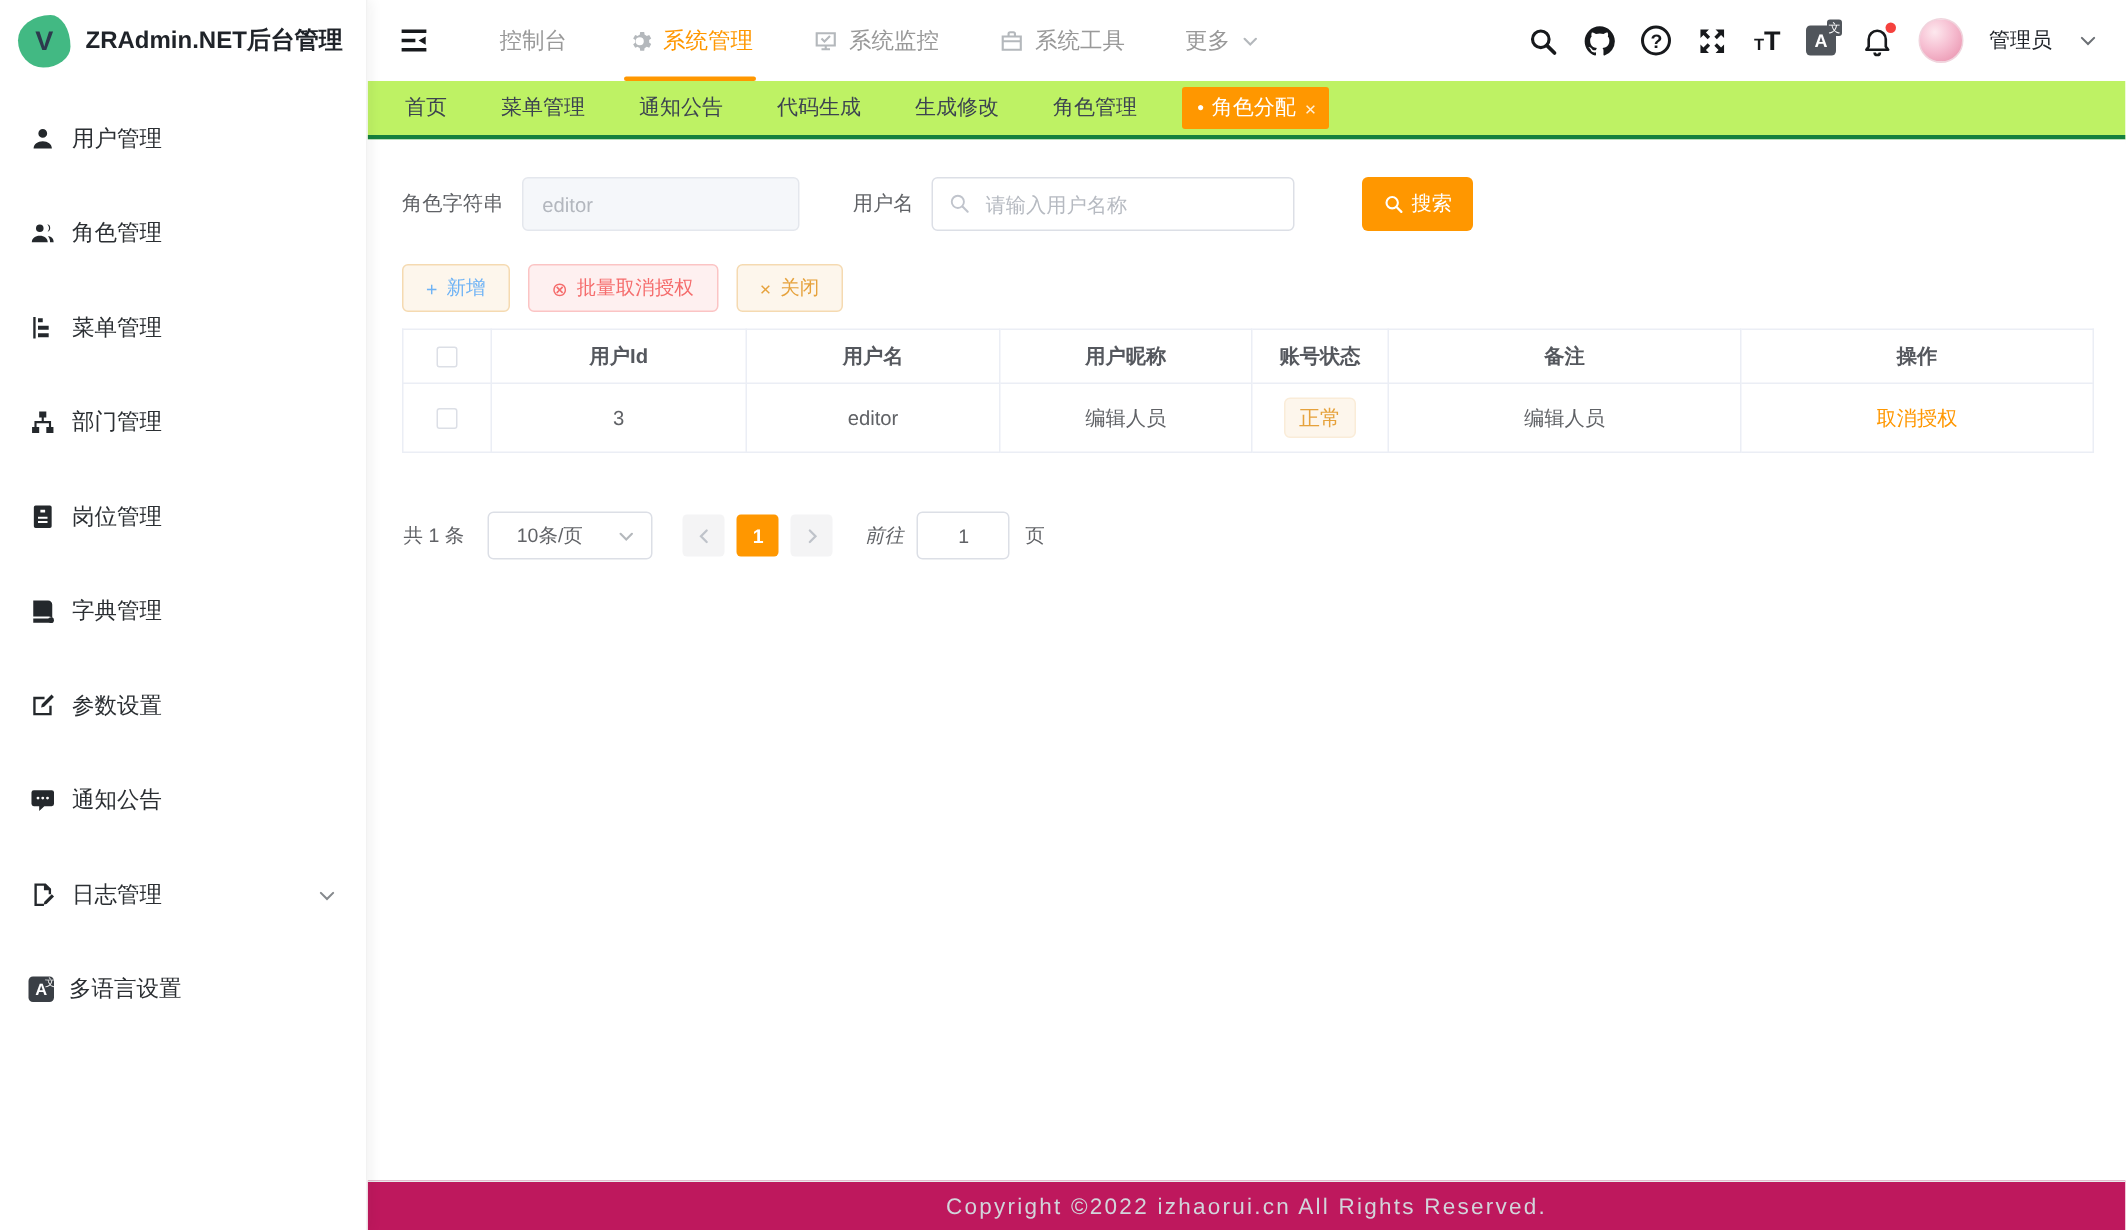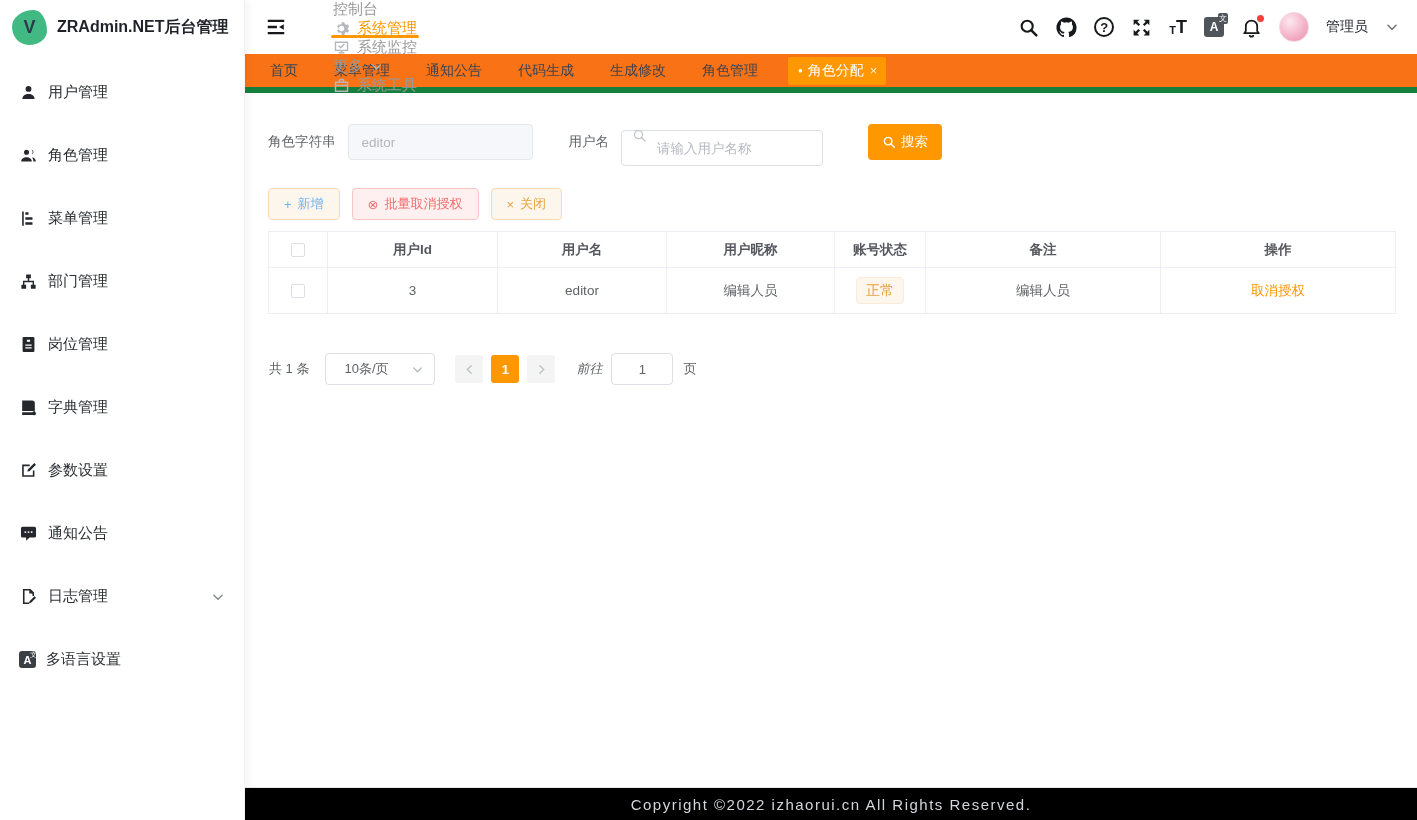--- a/index.html
+++ b/index.html
@@ -27,21 +27,21 @@
                font-size:11px; font-weight:bold; display:flex; align-items:center; justify-content:center;
                position:relative; flex:0 0 17px; }
   .lang-chip .wen { position:absolute; top:-1px; right:-1px; font-size:7px; font-weight:normal; }
 
   
   .main { flex:1; display:flex; flex-direction:column; min-width:0; }
 
   
   .header { height:54px; flex:0 0 54px; display:flex; align-items:center; padding:0 18px 0 20px; background:#fff; }
   .hamburger { color:#17191c; cursor:pointer; width:22px; height:22px; }
-  .nav { display:flex; height:54px; margin-left:26px;flex-direction:column; }
+  .nav { display:flex; height:54px; margin-left:26px; }
   .nav-item { display:flex; align-items:center; gap:7px; padding:0 20px; font-size:15px; color:#999;
               cursor:pointer; position:relative; height:100%; }
   .nav-item .ni-icon { width:17px; height:17px; color:#b4b8bc; }
   .nav-item.active { color:#ff9700; }
   .nav-item.active::after { content:""; position:absolute; left:18px; right:18px; bottom:0; height:3px;
                             background:#ff9700; border-radius:2px; }
   .nav-item .caret { width:13px; height:13px; color:#b4b8bc; }
   .header-right { margin-left:auto; display:flex; align-items:center; gap:17px; }
   .hicon { width:21px; height:21px; color:#17191c; cursor:pointer; }
   .help-circle { width:20px; height:20px; border:2px solid #17191c; border-radius:50%; color:#17191c;
@@ -56,43 +56,43 @@
   .bell-wrap { position:relative; cursor:pointer; }
   .bell-dot { position:absolute; top:-2px; right:-2px; width:7px; height:7px; background:#f5413d; border-radius:50%; }
   .avatar { width:30px; height:30px; border-radius:50%; cursor:pointer;
             background: radial-gradient(circle at 35% 30%, #fde8ee 0%, #f6bed1 45%, #e78ba8 100%);
             border:1px solid #f0d4dd; }
   .user-name { font-size:14px; color:#1f2329; cursor:pointer; }
   .user-caret { width:14px; height:14px; color:#6b6f74; cursor:pointer; }
 
   
   .tabbar { height:39px; flex:0 0 39px; display:flex; align-items:center; padding:0 25px;
-            border-bottom:6px solid #15803d; box-shadow:0 2px 4px rgba(0,0,0,.03); gap:36px;
-            font-size:14px; color:#3c4350; background:#f97316; }
+            border-bottom:3px solid #15803d; box-shadow:0 2px 4px rgba(0,0,0,.03); gap:36px;
+            font-size:14px; color:#3c4350; background:#bef264; }
   .tab { cursor:pointer; white-space:nowrap; }
   .tab.active { background:#ff9700; color:#fff; border-radius:2px; padding:5px 9px 5px 10px;
                 display:flex; align-items:center; gap:5px; margin-left:-6px; }
   .tab .tab-dot { font-size:8px; line-height:1; }
   .tab .tab-close { font-size:13px; color:rgba(255,255,255,.85); margin-left:1px; cursor:pointer; }
 
   
   .content { flex:1; padding:25px 21px 0 23px; background:#fff; overflow:hidden; }
 
   .filter-row { display:flex; align-items:center; margin-bottom:22px; }
   .filter-group { display:flex; align-items:center; }
   .filter-label { font-size:13.5px; color:#606266; margin-right:12px; white-space:nowrap; }
   .el-input { height:36px; border:1px solid #dcdfe6; border-radius:4px; padding:0 13px; font-size:13.5px;
               color:#606266; background:#fff; outline:none; font-family:inherit; }
   .el-input::placeholder { color:#b6bac1; }
   .el-input.is-disabled { background:#f5f7fa; border-color:#e4e7ed; color:#b3b7be; }
   .input-rolename { width:183px; margin-right:35px; }
   .input-rolekey  { width:185px; margin-right:36px; }
   .username-wrap { position:relative; }
   .username-wrap .prefix-icon { position:absolute; left:11px; top:10px; width:15px; height:15px; color:#c0c4cc; }
-  .input-username { width:202px; padding-left:35px;margin-top:12px; }
+  .input-username { width:242px; padding-left:35px; }
   .search-btn { margin-left:45px; height:36px; background:#ff9700; color:#fff; border:none; border-radius:4px;
                 padding:0 14px; font-size:13.5px; display:flex; align-items:center; gap:5px; cursor:pointer;
                 font-family:inherit;text-align:right; }
   .search-btn .s-icon { width:14px; height:14px; color:#fff; }
 
   .toolbar { display:flex; gap:12px; margin-bottom:11px; }
   .btn { height:32px; border-radius:4px; padding:0 15px; font-size:13px; display:flex; align-items:center;
          gap:6px; cursor:pointer; border:1px solid transparent; font-family:inherit; background:#fff; }
   .btn .b-icon { font-size:13px; line-height:1; }
   .btn-add    { background:#fdf6ec; border-color:#f5dab1; color:#6fb3f5; }
@@ -119,21 +119,21 @@
             justify-content:center; cursor:pointer; margin-right:8px; }
   .pg-btn .caret { width:13px; height:13px; color:#bfc3ca; }
   .pg-page { width:28px; height:28px; border-radius:3px; background:#ff9700; color:#fff; font-weight:bold;
              display:flex; align-items:center; justify-content:center; cursor:pointer; margin-right:8px; }
   .pg-goto-label { margin:0 9px 0 13px;font-style:italic; }
   .goto-input { width:62px; height:32px; border:1px solid #dcdfe6; border-radius:4px; text-align:center;
                 font-size:13px; color:#606266; outline:none; font-family:inherit; }
   .pg-unit { margin-left:10px; }
 
   .footer { height:33px; flex:0 0 33px; border-top:1px solid #e8eaec; display:flex; align-items:center;
-            justify-content:center; color:#d2d5db; font-size:15px; letter-spacing:1.5px; background:#000000; }
+            justify-content:center; color:#d2d5db; font-size:15px; letter-spacing:1.5px; background:#be185d; }
 </style>
 </head>
 <body>
 
 <aside class="sidebar">
   <div class="logo-row">
     <div class="logo-blob">
       <span>V</span>
     </div>
     <div class="app-title">ZRAdmin.NET后台管理</div>
@@ -227,30 +227,30 @@
         <span>系统管理</span>
       </div>
       <div class="nav-item">
         <svg class="ni-icon" viewBox="0 0 24 24">
             <path fill="none" stroke="currentColor" stroke-width="2" d="M3.5 4.5h17v11.5h-17zM12 16v3M8 19.5h8"></path>
             <path fill="none" stroke="currentColor" stroke-width="2" d="M8 9.5l2.8 2.8L16 7"></path>
           </svg>
         <span>系统监控</span>
       </div>
       <div class="nav-item">
+        <svg class="ni-icon" viewBox="0 0 24 24">
+            <path fill="none" stroke="currentColor" stroke-width="2" d="M3.5 7.5h17v12.5h-17zM9 7V5a1.5 1.5 0 011.5-1.5h3A1.5 1.5 0 0115 5v2M3.5 12h17"></path>
+          </svg>
+        <span>系统工具</span>
+      </div>
+      <div class="nav-item">
         <span>更多</span>
         <svg class="caret" viewBox="0 0 24 24">
             <path fill="none" stroke="currentColor" stroke-width="2.6" stroke-linecap="round" d="M5 9l7 7 7-7"></path>
           </svg>
-      </div>
-      <div class="nav-item">
-        <svg class="ni-icon" viewBox="0 0 24 24">
-            <path fill="none" stroke="currentColor" stroke-width="2" d="M3.5 7.5h17v12.5h-17zM9 7V5a1.5 1.5 0 011.5-1.5h3A1.5 1.5 0 0115 5v2M3.5 12h17"></path>
-          </svg>
-        <span>系统工具</span>
       </div>
     </nav>
     <div class="header-right">
       <svg class="hicon" viewBox="0 0 24 24">
           <circle cx="10.5" cy="10.5" r="6.3" fill="none" stroke="currentColor" stroke-width="2.4"></circle>
           <path d="M15.3 15.3L21 21" stroke="currentColor" stroke-width="2.8" stroke-linecap="round"></path>
         </svg>
       <svg class="hicon" viewBox="0 0 24 24">
           <path fill="currentColor" d="M12 .5C5.65.5.5 5.65.5 12c0 5.08 3.29 9.39 7.86 10.91.58.1.79-.25.79-.55 0-.27-.01-1-.02-1.96-3.2.7-3.87-1.54-3.87-1.54-.52-1.33-1.28-1.68-1.28-1.68-1.04-.71.08-.7.08-.7 1.15.08 1.76 1.19 1.76 1.19 1.03 1.76 2.69 1.25 3.35.96.1-.74.4-1.25.73-1.54-2.55-.29-5.23-1.28-5.23-5.68 0-1.26.45-2.28 1.18-3.08-.12-.29-.51-1.46.11-3.05 0 0 .96-.31 3.16 1.18a11 11 0 015.75 0c2.19-1.49 3.15-1.18 3.15-1.18.63 1.59.23 2.76.12 3.05.73.8 1.18 1.82 1.18 3.08 0 4.41-2.69 5.38-5.25 5.67.41.36.78 1.05.78 2.13 0 1.54-.01 2.77-.01 3.15 0 .31.2.66.8.55A11.5 11.5 0 0023.5 12C23.5 5.65 18.35.5 12 .5z"></path>
         </svg>

